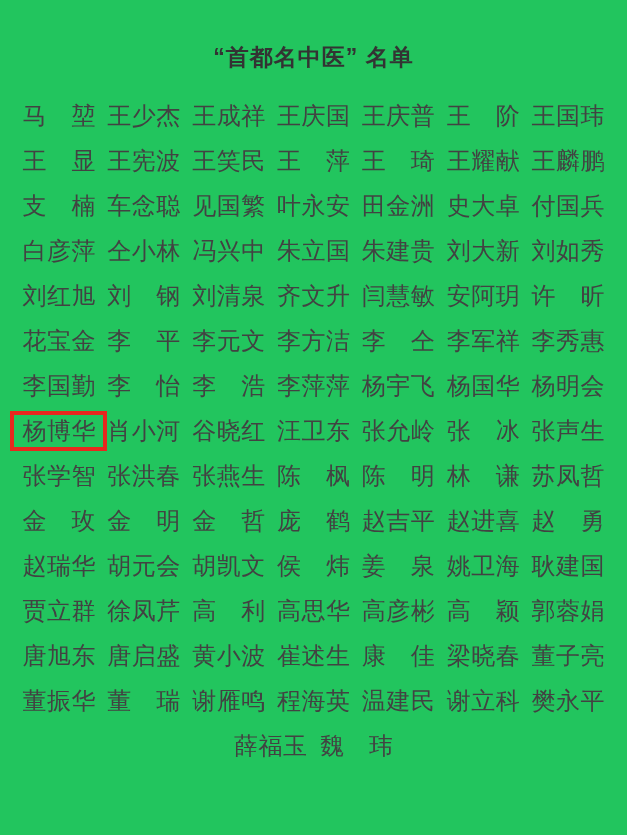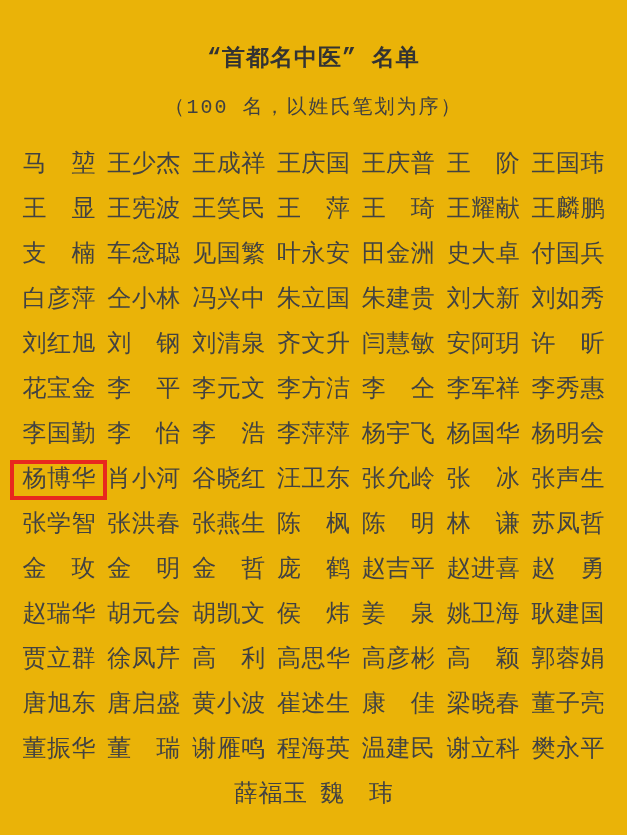--- a/index.html
+++ b/index.html
@@ -4,22 +4,22 @@
 <style>
   html, body {
     margin: 0;
     padding: 0;
     background: #ffffff;
   }
   .page {
     position: relative;
     width: 627px;
     height: 835px;
-    background: #eab308;
-    font-family: Liberation Mono, monospace;
+    background: #22c55e;
+    font-family: Liberation Sans, sans-serif;
     color: #3d3d3d;
     overflow: hidden;
     box-sizing: border-box;
     padding-top: 42px;
   }
   .doc-title {
     text-align: center;
     font-size: 23px;
     font-weight: 700;
     letter-spacing: 1px;
@@ -69,21 +69,20 @@
     bottom: -8px;
     border: 4px solid #e8281e;
     pointer-events: none;
   }
 </style>
 </head>
 <body>
 
 <div class="page">
   <h1 class="doc-title">“首都名中医” 名单</h1>
-  <div class="doc-subtitle">（100 名，以姓氏笔划为序）</div>
   <div class="name-grid" id="name-grid">
       <div class="name-row">
         <span class="name-cell">
           <span class="ch">马</span>
           <span class="ch">堃</span>
         </span>
         <span class="name-cell">
           <span class="ch">王</span>
           <span class="ch">少</span>
           <span class="ch">杰</span>

